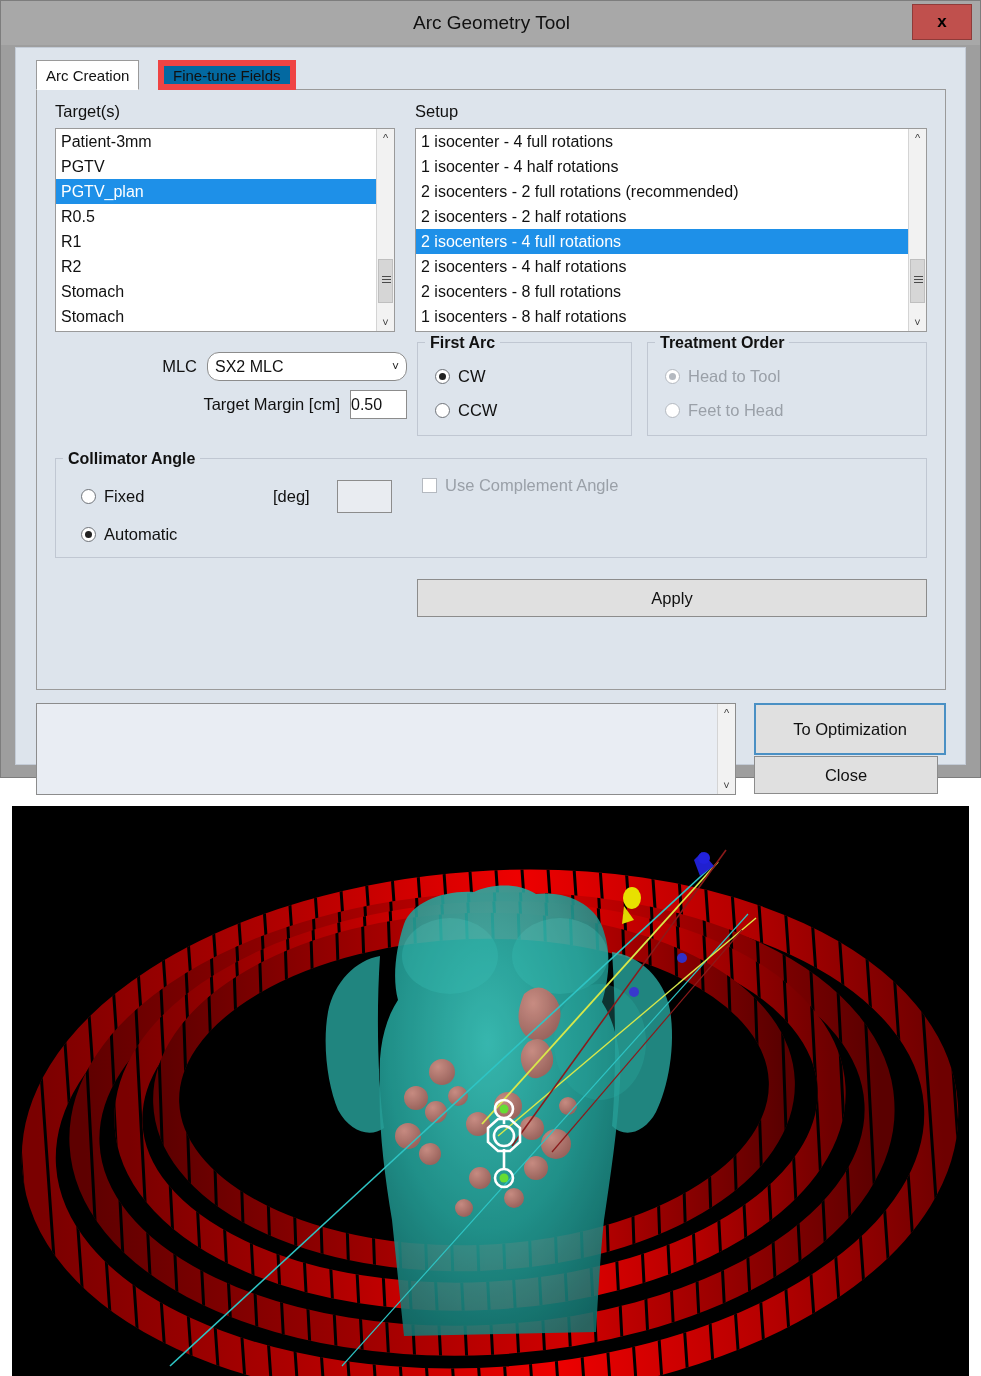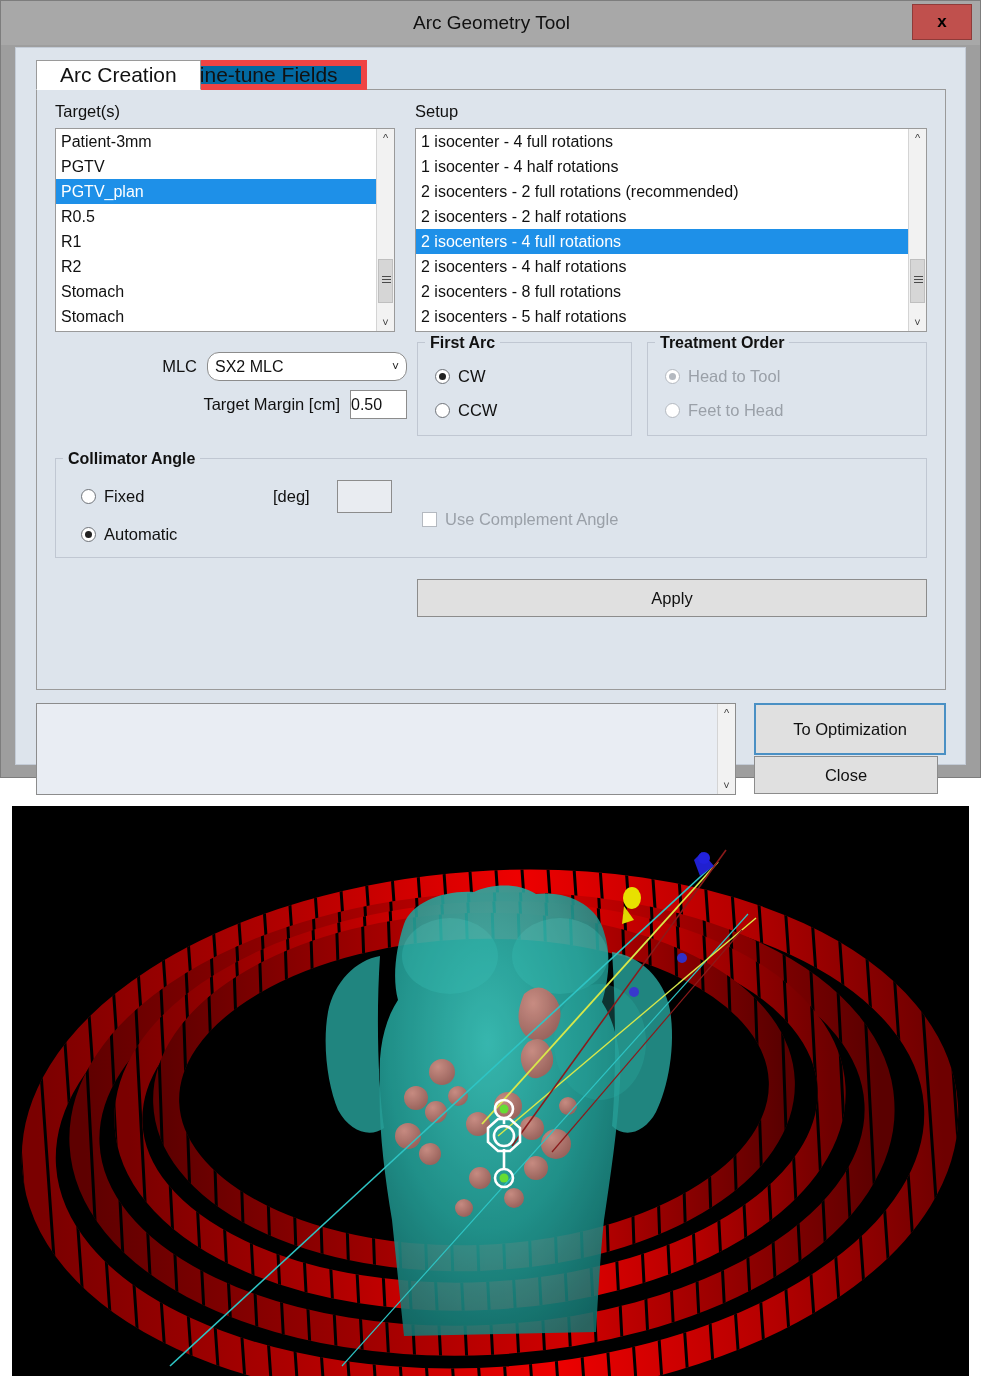--- a/index.html
+++ b/index.html
@@ -16,22 +16,22 @@
   .close-btn{position:absolute;right:8px;top:3px;width:60px;height:36px;background:#c0504d;
              border:1px solid #8f3b39;box-sizing:border-box;color:#000;font-size:17px;font-weight:bold;
              display:flex;align-items:center;justify-content:center;cursor:pointer;}
 
   
   .panel{position:absolute;left:14px;top:46px;width:951px;height:718px;background:#dde4ec;
          border:1px solid #c3cbd6;box-sizing:border-box;}
 
   
   .tabstrip{position:absolute;left:20px;top:12px;width:910px;height:30px;}
-  .tab{position:absolute;top:0;height:30px;box-sizing:border-box;font-size:21px;color:#111;
-       display:flex;align-items:center;justify-content:center;padding:0 23px;cursor:pointer;}
+  .tab{position:absolute;top:0;height:30px;box-sizing:border-box;font-size:15px;color:#111;
+       display:flex;align-items:center;justify-content:center;padding:0 9px;cursor:pointer;}
   .tab.active{background:#ffffff;border:1px solid #9a9a9a;border-bottom:1px solid #ffffff;z-index:3;}
   .tab.inactive{background:#0369a1;border:6px solid #ef4444;z-index:2;}
   .tabline{position:absolute;left:20px;top:41px;width:910px;height:1px;background:#9a9a9a;}
 
   
   .tabcontent{position:absolute;left:20px;top:42px;width:910px;height:600px;background:#dde4ec;
               border:1px solid #9a9a9a;border-top:none;box-sizing:border-box;}
 
   .grp-label{position:absolute;font-size:16.5px;color:#111;}
 
@@ -143,21 +143,21 @@
         <div class="grp-label" style="left:378px;top:12px;">Setup</div>
         <div class="listbox" style="left:378px;top:38px;width:512px;height:204px;">
           <div class="lb-items">
             <div class="lb-item">1 isocenter - 4 full rotations</div>
             <div class="lb-item">1 isocenter - 4 half rotations</div>
             <div class="lb-item">2 isocenters - 2 full rotations (recommended)</div>
             <div class="lb-item">2 isocenters - 2 half rotations</div>
             <div class="lb-item sel">2 isocenters - 4 full rotations</div>
             <div class="lb-item">2 isocenters - 4 half rotations</div>
             <div class="lb-item">2 isocenters - 8 full rotations</div>
-            <div class="lb-item">2 isocenters - 5 half rotations</div>
+            <div class="lb-item">1 isocenters - 8 half rotations</div>
           </div>
           <div class="vscroll">
             <div class="sb-arrow sb-up">^</div>
             <div class="sb-thumb" style="top:130px;height:44px;">
               <span class="sb-grip">
                   <i></i>
                   <i></i>
                   <i></i>
                 </span>
             </div>
@@ -204,21 +204,21 @@
           <span class="rl">Fixed</span>
         </div>
         <div class="radio on" style="left:44px;top:435px;">
           <span class="dot"></span>
           <span class="rl">Automatic</span>
         </div>
 
         <div class="grp-label" style="left:236px;top:397px;">[deg]</div>
         <div class="txtbox empty" style="left:300px;top:390px;width:55px;height:33px;"></div>
 
-        <div class="checkbox" style="left:385px;top:420px;justify-content:space-between;">
+        <div class="checkbox" style="left:385px;top:386px;justify-content:space-between;">
           <span class="bx"></span>
           <span class="cl">Use Complement Angle</span>
         </div>
 
         <div class="btn" style="left:380px;top:489px;width:510px;height:38px;">Apply</div>
 
       </div>
 
       <div class="logbox" style="left:20px;top:655px;width:700px;height:92px;">
         <div style="position:absolute;left:6px;top:4px;right:22px;bottom:4px;font-size:14px;color:#111;"></div>

